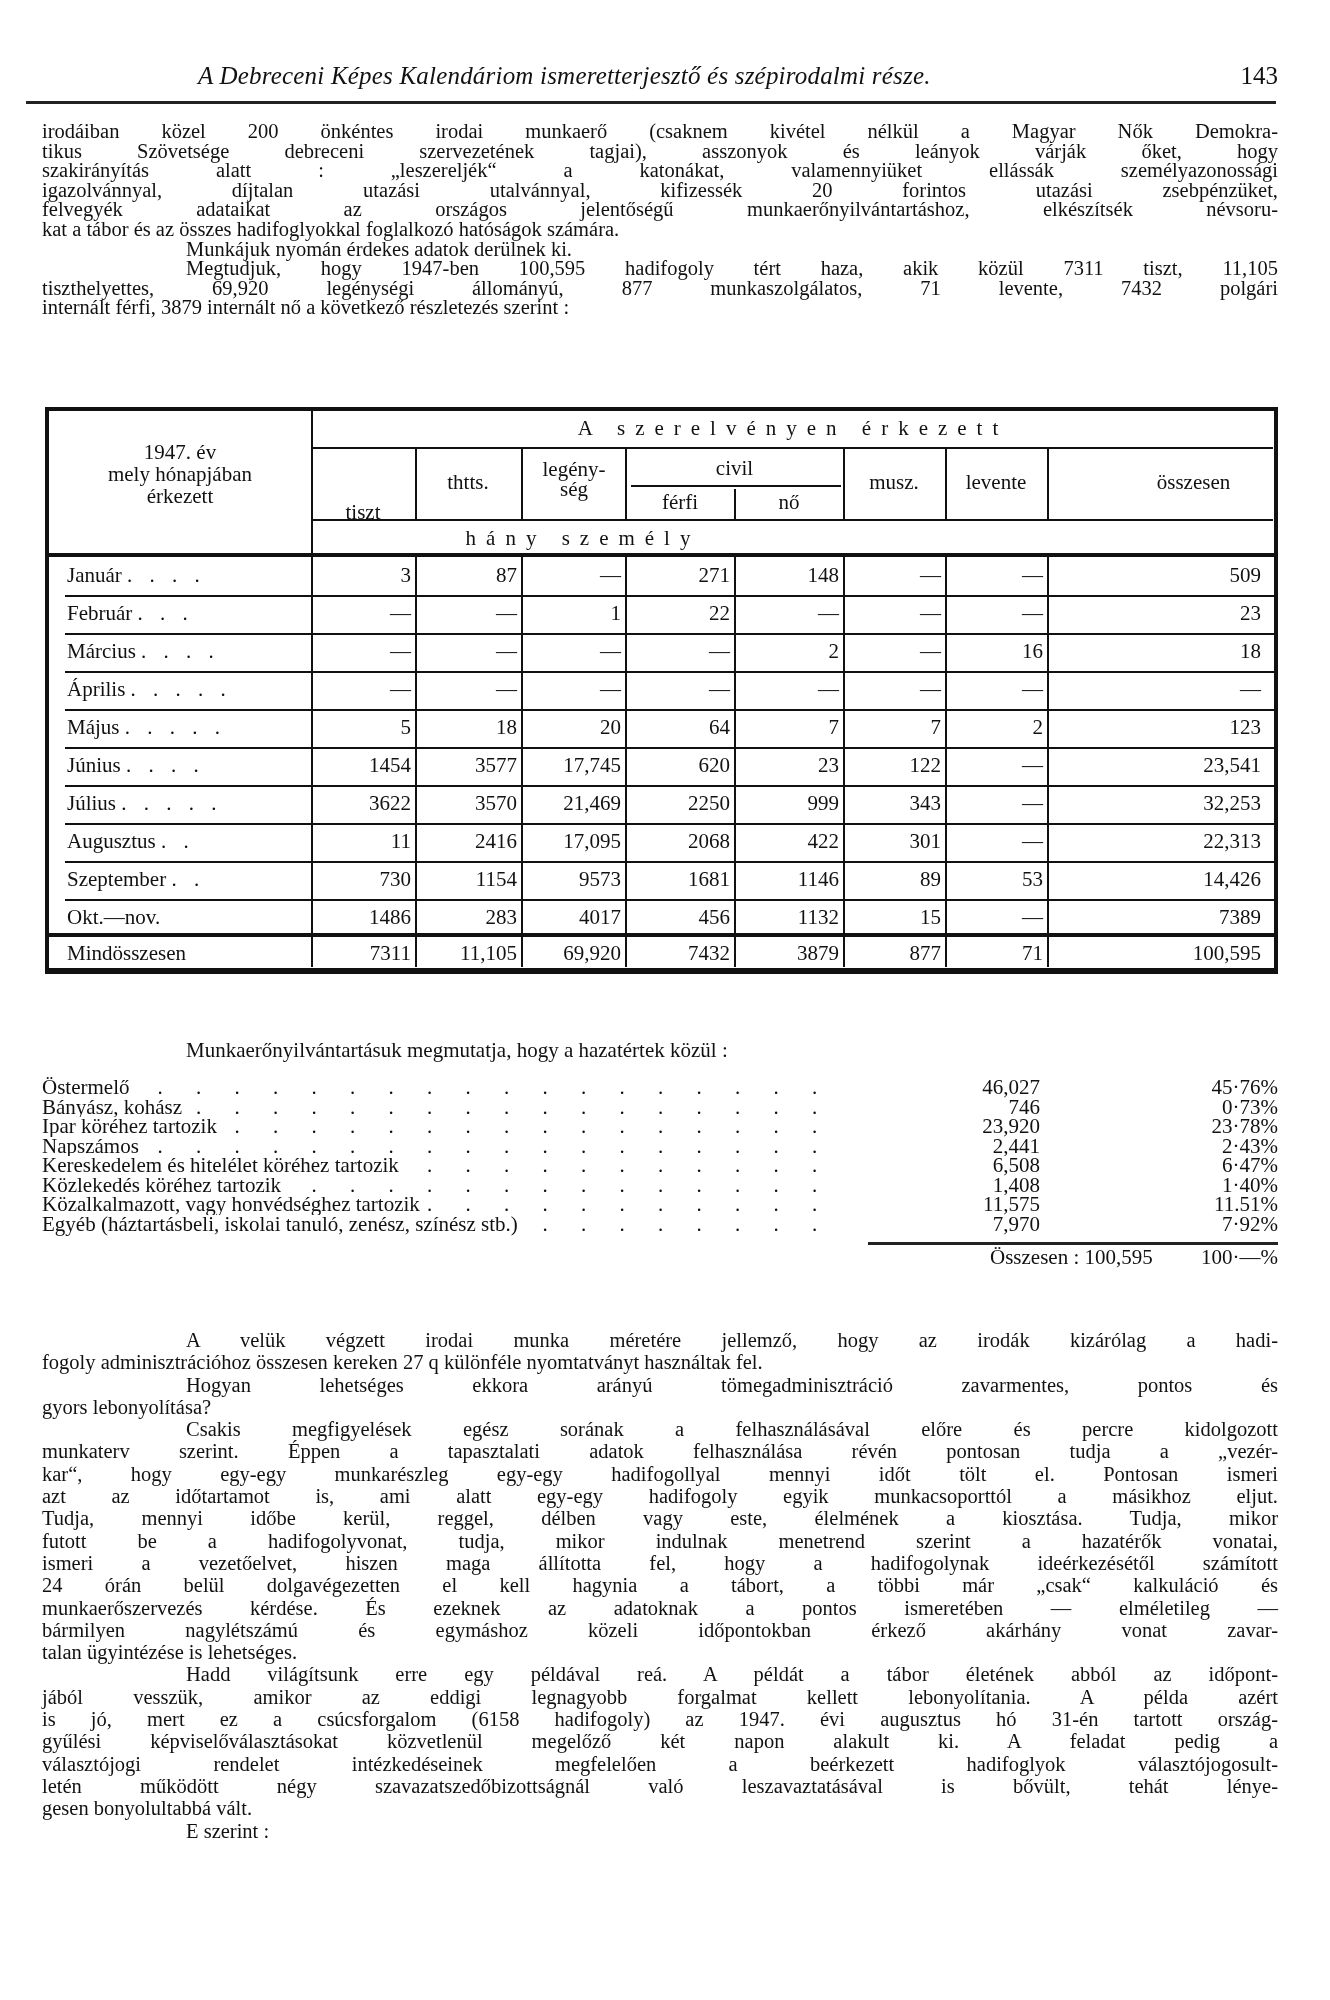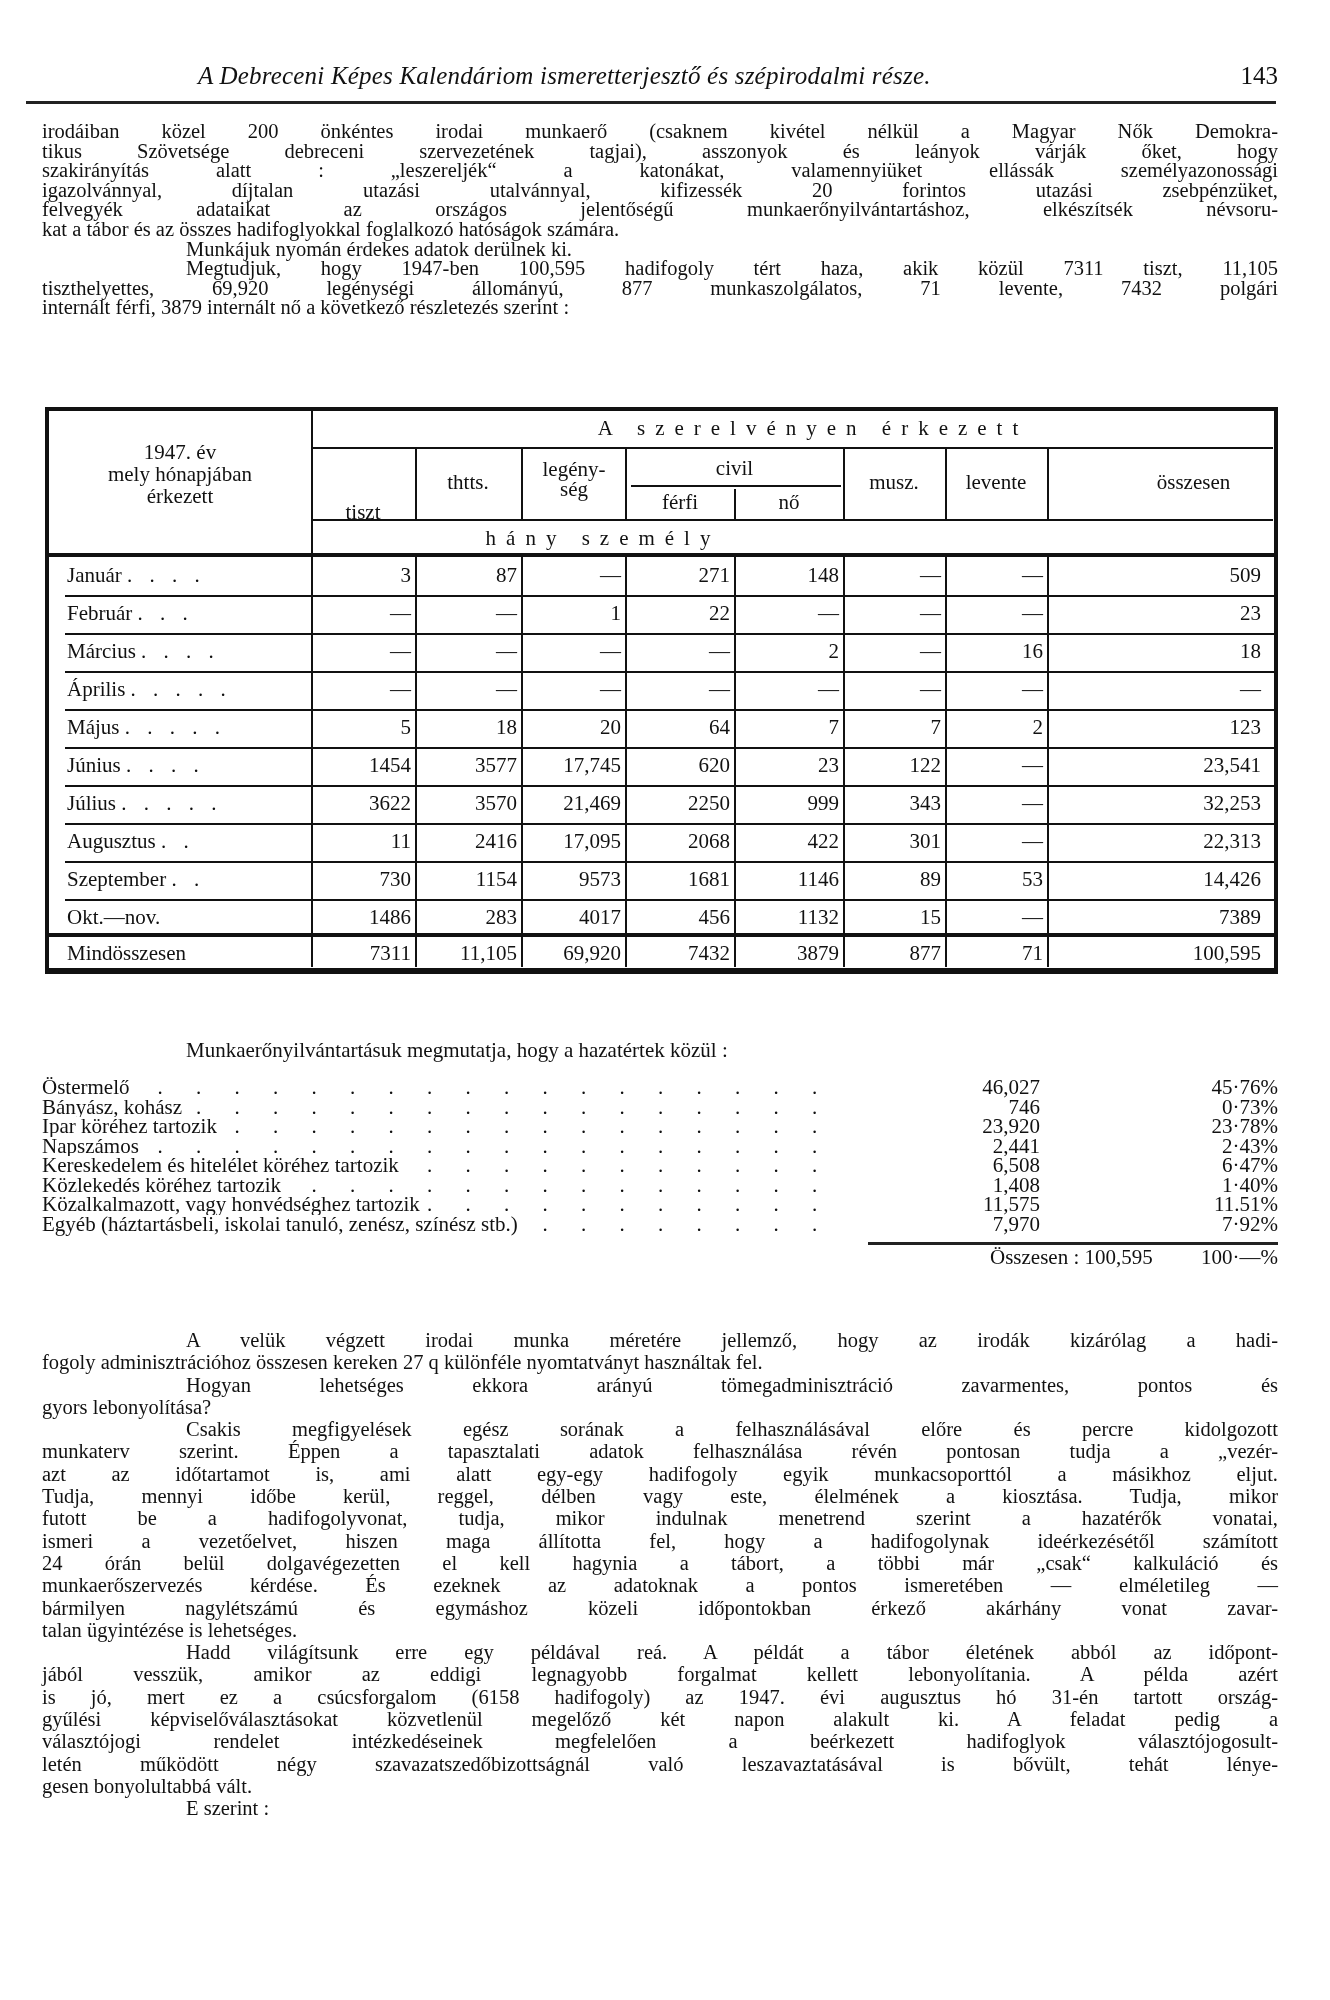--- a/index.html
+++ b/index.html
@@ -23,21 +23,21 @@
   .tbl { position:absolute; left:3px; top:407px; width:1236px; font-family:"Liberation Serif",serif; font-size:21px; }
   .tbl .frame { position:absolute; left:0; top:0; width:1233px; height:567px;
       border-left:4px solid #111; border-right:4px solid #111; border-top:4px solid #111; border-bottom:6px solid #111; box-sizing:border-box; }
   .hcell { position:absolute; text-align:center; line-height:22px; }
   .vline { position:absolute; width:2px; background:#111; }
   .hline { position:absolute; height:2px; background:#111; }
   .row { position:absolute; left:4px; width:1225px; height:30px; }
   .row .c { position:absolute; top:2px; height:26px; text-align:right; line-height:28px; }
   .row .m { position:absolute; left:18px; top:2px; line-height:28px; width:230px; white-space:nowrap; overflow:hidden; }
   .row .m .dots { letter-spacing:6px; }
-  .spaced { letter-spacing:10px;margin-left:20px; }
+  .spaced { letter-spacing:10px; }
 
   .occ { position:absolute; left:0; top:1078px; width:1236px; font-family:"Liberation Serif",serif; font-size:21px; line-height:19.5px; }
   .occ .item { position:relative; height:19.5px; white-space:nowrap; }
   .occ .label { position:absolute; left:0; background:#fff; padding-right:6px; }
   .occ .leader { position:absolute; left:0; width:800px; overflow:hidden; letter-spacing:14px; }
   .occ .num { position:absolute; right:238px; text-align:right; background:#fff; padding-left:6px; }
   .occ .pct { position:absolute; right:0; text-align:right; width:140px; }
   .occ .sumrule { position:absolute; top:164px; left:826px; width:410px; height:3px; background:#222; }
   .occ .total { position:absolute; top:170px; right:0; white-space:nowrap; }
   .intro { position:absolute; left:144px; top:1038px; font-family:"Liberation Serif",serif; font-size:21px; }
@@ -314,20 +314,21 @@
     </div>
   </div>
 
   <div class="text" id="bottom-text" style="top:1329px; line-height:22.3px;">
       <span class="line indent">A velük végzett irodai munka méretére jellemző, hogy az irodák kizárólag a hadi-</span>
       <span class="line last">fogoly adminisztrációhoz összesen kereken 27 q különféle nyomtatványt használtak fel.</span>
       <span class="line indent">Hogyan lehetséges ekkora arányú tömegadminisztráció zavarmentes, pontos és</span>
       <span class="line last">gyors lebonyolítása?</span>
       <span class="line indent">Csakis megfigyelések egész sorának a felhasználásával előre és percre kidolgozott</span>
       <span class="line">munkaterv szerint. Éppen a tapasztalati adatok felhasználása révén pontosan tudja a „vezér-</span>
+      <span class="line">kar“, hogy egy-egy munkarészleg egy-egy hadifogollyal mennyi időt tölt el. Pontosan ismeri</span>
       <span class="line">azt az időtartamot is, ami alatt egy-egy hadifogoly egyik munkacsoporttól a másikhoz eljut.</span>
       <span class="line">Tudja, mennyi időbe kerül, reggel, délben vagy este, élelmének a kiosztása. Tudja, mikor</span>
       <span class="line">futott be a hadifogolyvonat, tudja, mikor indulnak menetrend szerint a hazatérők vonatai,</span>
       <span class="line">ismeri a vezetőelvet, hiszen maga állította fel, hogy a hadifogolynak ideérkezésétől számított</span>
       <span class="line">24 órán belül dolgavégezetten el kell hagynia a tábort, a többi már „csak“ kalkuláció és</span>
       <span class="line">munkaerőszervezés kérdése. És ezeknek az adatoknak a pontos ismeretében — elméletileg —</span>
       <span class="line">bármilyen nagylétszámú és egymáshoz közeli időpontokban érkező akárhány vonat zavar-</span>
       <span class="line last">talan ügyintézése is lehetséges.</span>
       <span class="line indent">Hadd világítsunk erre egy példával reá. A példát a tábor életének abból az időpont-</span>
       <span class="line">jából vesszük, amikor az eddigi legnagyobb forgalmat kellett lebonyolítania. A példa azért</span>

